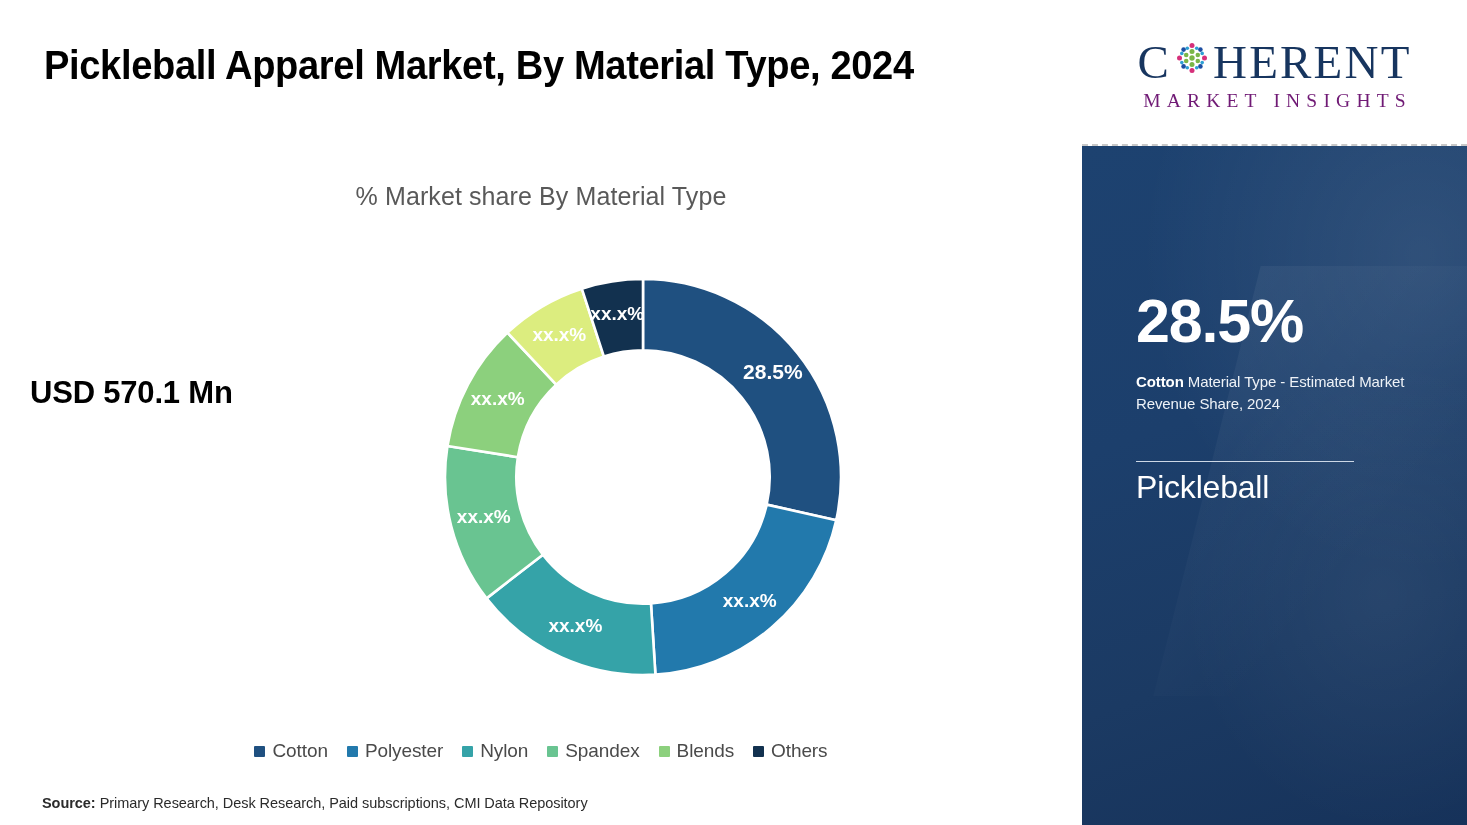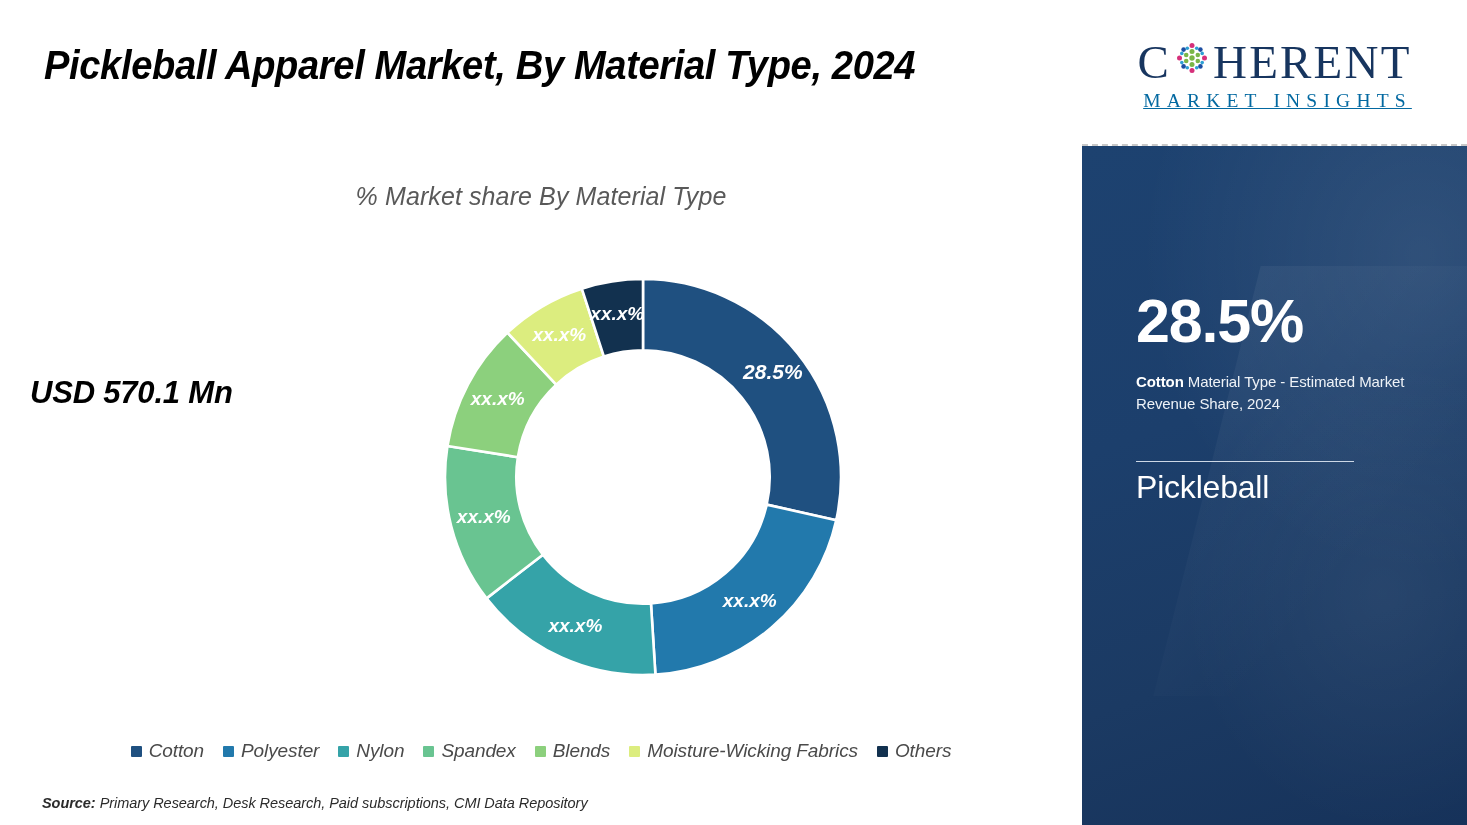--- a/index.html
+++ b/index.html
@@ -15,21 +15,20 @@
     width: 1467px; height: 825px;
     background: #ffffff;
     display: flex;
   }
 
   
   .left-panel {
     position: relative;
     width: 1082px; height: 825px;
     background: #ffffff;
-    font-style: italic;
   }
   .chart-title {
     position: absolute;
     left: 44px; top: 36px;
     width: 960px;
     font-size: 41px;
     font-weight: 700;
     line-height: 1.42;
     letter-spacing: -0.4px;
     color: #000000;
@@ -158,25 +157,24 @@
     font-size: 47px;
     font-weight: 400;
     color: #17355f;
     letter-spacing: 2.2px;
     line-height: 1;
   }
   .logo-globe { margin: 0 1px; display: inline-block; }
   .logo-sub {
     font-family: "Liberation Serif", serif;
     font-size: 19.5px;
-    color: #0369a1;
+    color: #701a75;
     letter-spacing: 6.2px;
     margin-top: 4px;
     padding-left: 6px;
-    text-decoration: underline;
   }
   .info-area {
     position: relative;
     width: 385px; height: 679px;
     background:
       radial-gradient(ellipse 140% 90% at 88% 16%, rgba(255,255,255,0.085) 0%, rgba(255,255,255,0) 52%),
       radial-gradient(ellipse 90% 60% at 78% 66%, rgba(255,255,255,0.055) 0%, rgba(255,255,255,0) 58%),
       linear-gradient(160deg, #1d4270 0%, #1c3f6c 38%, #1b3a63 70%, #16325a 100%);
     overflow: hidden;
   }
@@ -274,24 +272,20 @@
           <span class="legend-swatch" style="background: rgb(53, 163, 168);"></span>
           <span class="legend-text">Nylon</span>
         </div>
         <div class="legend-item">
           <span class="legend-swatch" style="background: rgb(105, 196, 145);"></span>
           <span class="legend-text">Spandex</span>
         </div>
         <div class="legend-item">
           <span class="legend-swatch" style="background: rgb(140, 208, 125);"></span>
           <span class="legend-text">Blends</span>
-        </div>
-        <div class="legend-item">
-          <span class="legend-swatch" style="background: rgb(220, 237, 127);"></span>
-          <span class="legend-text">Moisture-Wicking Fabrics</span>
         </div>
         <div class="legend-item">
           <span class="legend-swatch" style="background: rgb(18, 49, 79);"></span>
           <span class="legend-text">Others</span>
         </div>
       </div>
 
     <div class="source-line">
       <span class="src-lbl">Source:</span>
       <span>Primary Research, Desk Research, Paid subscriptions, CMI Data Repository</span>

